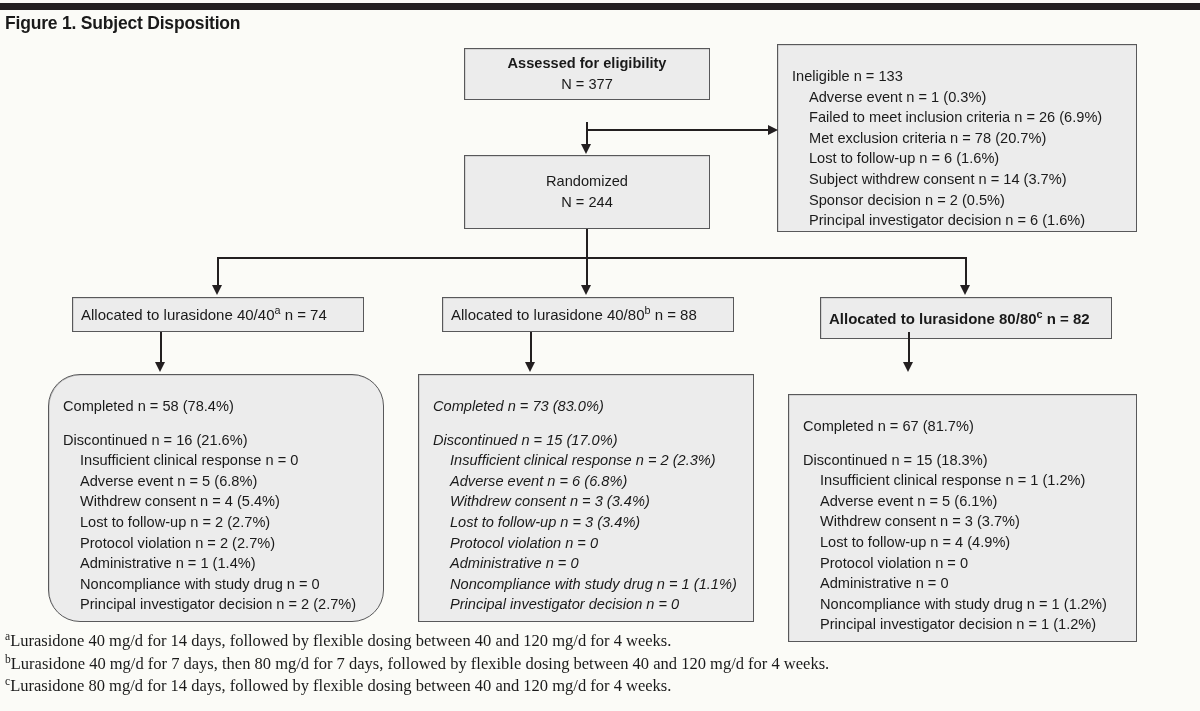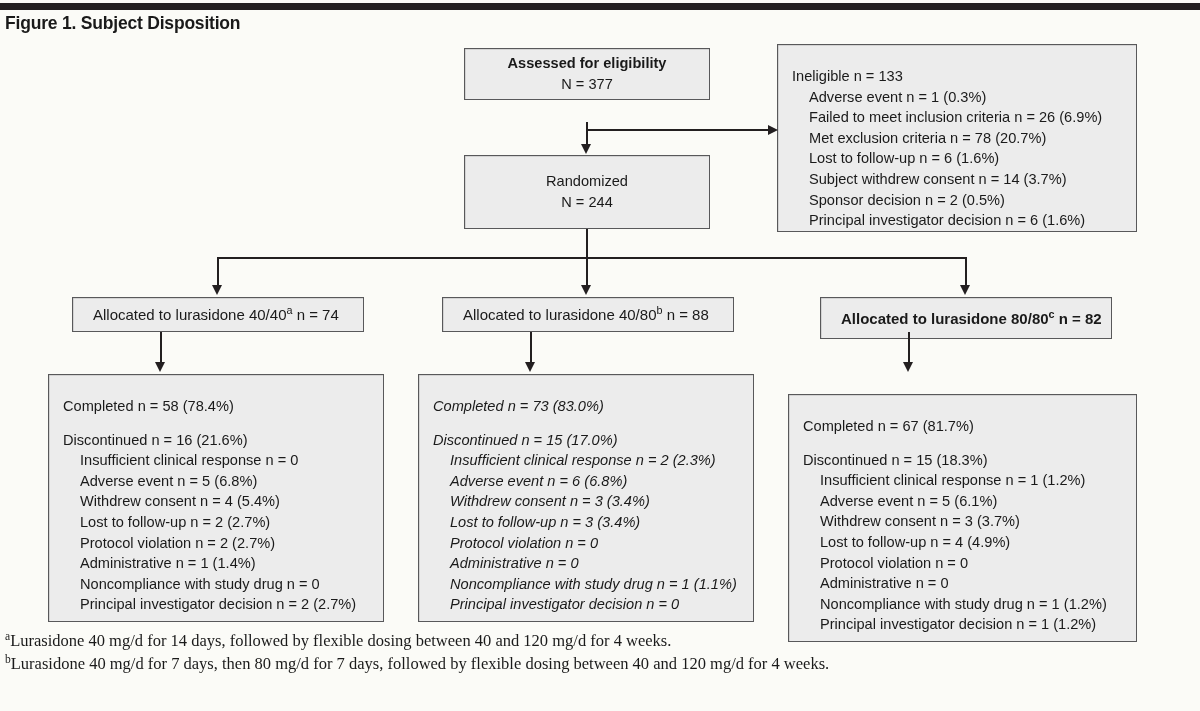--- a/index.html
+++ b/index.html
@@ -76,28 +76,28 @@
 
   
   #box-assessed   { left: 464px; top: 48px;  width: 246px; height: 52px; }
   #box-ineligible { left: 777px; top: 44px;  width: 360px; height: 188px; }
   #box-randomized { left: 464px; top: 155px; width: 246px; height: 74px; }
 
   #box-alloc-1 { left: 72px;  top: 297px; width: 292px; height: 35px; }
   #box-alloc-2 { left: 442px; top: 297px; width: 292px; height: 35px; }
   #box-alloc-3 { left: 820px; top: 297px; width: 292px; height: 42px; font-weight: bold; }
 
-  #box-out-1 { left: 48px;  top: 374px; width: 336px; height: 248px; }
+  #box-out-1 { left: 48px;  top: 374px; width: 336px; height: 248px; border-radius: 32px; }
   #box-out-2 { left: 418px; top: 374px; width: 336px; height: 248px; font-style: italic; }
   #box-out-3 { left: 788px; top: 394px; width: 349px; height: 248px; }
 
   .alloc-box {
     display: flex;
     align-items: center;
-    padding-left: 20px;
+    padding-left: 8px;
   }
 
   
   .vline {
     position: absolute;
     width: 1.6px;
     background: #231f20;
   }
   .hline {
     position: absolute;
@@ -260,15 +260,16 @@
     <div class="ln indent">Lost to follow-up n = 4 (4.9%)</div>
     <div class="ln indent">Protocol violation n = 0</div>
     <div class="ln indent">Administrative n = 0</div>
     <div class="ln indent">Noncompliance with study drug n = 1 (1.2%)</div>
     <div class="ln indent">Principal investigator decision n = 1 (1.2%)</div>
   </div>
 
   <div id="footnotes">
     <div class="fn"><sup>a</sup><span>Lurasidone 40 mg/d for 14 days, followed by flexible dosing between 40 and 120 mg/d for 4 weeks.</span></div>
     <div class="fn"><sup>b</sup><span>Lurasidone 40 mg/d for 7 days, then 80 mg/d for 7 days, followed by flexible dosing between 40 and 120 mg/d for 4 weeks.</span></div>
+    <div class="fn"><sup>c</sup><span>Lurasidone 80 mg/d for 14 days, followed by flexible dosing between 40 and 120 mg/d for 4 weeks.</span></div>
   </div>
 
 </div>
 
 </body></html>

